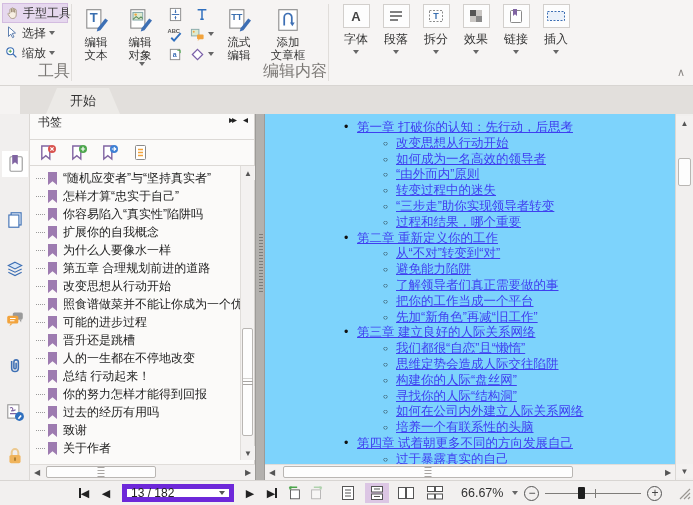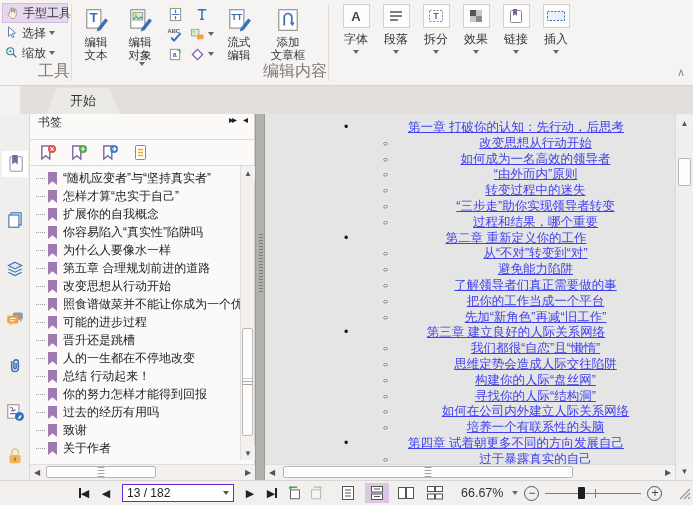--- a/index.html
+++ b/index.html
@@ -67,21 +67,21 @@
   .phscroll .lf { position:absolute; left:0; top:0; width:14px; height:15px; }
   .phscroll .rt { position:absolute; right:0; top:0; width:14px; height:15px; }
   .phscroll .sb-thumb { top:1px; height:12px; left:16px; width:110px; }
   .grip-v { position:absolute; left:50%; top:50%; transform:translate(-50%,-50%); width:7px; height:10px;
             background:repeating-linear-gradient(to bottom,#a8a5a2 0 1px,transparent 1px 3px); }
 
   .splitter { width:10px; height:100%; background:#b3b1ae; border-left:1px solid #9d9b98; border-right:1px solid #9d9b98; position:relative; flex:0 0 auto; cursor:col-resize; }
   .splitter .sgrip { position:absolute; top:120px; left:3px; width:4px; height:60px;
             background:repeating-linear-gradient(to bottom,#7e7c79 0 1px,transparent 1px 3px); }
 
-  .content { position:relative; flex:1; height:100%; background:#e5e5e5; overflow:hidden;text-align:center; }
+  .content { position:relative; flex:1; height:100%; background:#7dd3fc; overflow:hidden; }
   .toc { position:absolute; top:6px; left:0; width:100%; }
   .toc-row { height:15.8px; line-height:15.8px; white-space:nowrap; position:relative; font-size:12.5px; }
   .toc-row a { color:#3f3ff0; text-decoration:underline; cursor:pointer; }
   .l1 { padding-left:92px; }
   .l1::before { content:"•"; position:absolute; left:79px; color:#111; }
   .l2 { padding-left:131px; }
   .l2::before { content:"○"; position:absolute; left:118px; color:#111; font-size:8px; }
   .chscroll { position:absolute; bottom:0; left:0; right:0; height:16px; background:#f3f1f0; border-top:1px solid #e0ddda; }
   .chscroll .lf { position:absolute; left:0; top:0; width:14px; height:15px; }
   .chscroll .rt { position:absolute; right:0; top:0; width:14px; height:15px; }
@@ -90,21 +90,21 @@
   .cvscroll { position:relative; width:18px; height:100%; background:#f1efee; border-left:1px solid #dbd8d5; flex:0 0 auto; }
   .cvscroll .up { position:absolute; top:2px; left:0; width:17px; height:14px; }
   .cvscroll .dn { position:absolute; bottom:2px; left:0; width:17px; height:14px; }
   .cvscroll .sb-thumb { left:2px; width:13px; top:44px; height:28px; }
 
   
   .statusbar { position:absolute; bottom:0; left:0; width:693px; height:25px; background:#f2f0ef; border-top:1px solid #d8d5d2; display:flex; align-items:center; }
   .nav { display:flex; align-items:center; gap:2px; margin-left:74px; }
   .navbtn { width:20px; height:18px; display:flex; align-items:center; justify-content:center; color:#222; font-size:11px; cursor:pointer; }
   .navbtn .bar { width:2px; height:10px; background:#222; }
-  .pagebox { width:112px; height:18px; background:#fff; border:1px solid #6d28d9; display:flex; align-items:center; padding:0 4px; margin:0 4px; }
+  .pagebox { width:112px; height:18px; background:#fff; border:5px solid #6d28d9; display:flex; align-items:center; padding:0 4px; margin:0 4px; }
   .pagebox .pval { flex:1; font-size:12px; color:#222; }
   .pagebox .caret { border-top-color:#555; margin:0; }
   .viewbtns { display:flex; align-items:center; gap:5px; margin-left:10px; }
   .vbtn { width:24px; height:20px; display:flex; align-items:center; justify-content:center; cursor:pointer; }
   .vbtn.active { background:#dcc6e4; }
   .zoomctl { display:flex; align-items:center; margin-left:14px; gap:6px; }
   .zoomtext { font-size:12.5px; color:#333; cursor:pointer; }
   .zcirc { width:15px; height:15px; border:1px solid #555; border-radius:50%; display:flex; align-items:center; justify-content:center; font-size:12px; line-height:1; color:#444; cursor:pointer; }
   .slider { position:relative; width:96px; height:16px; cursor:pointer; }
   .slider .track { position:absolute; top:8px; left:0; width:100%; height:1px; background:#7e7c79; }
@@ -388,28 +388,28 @@
             <svg width="13" height="15" viewBox="0 0 13 15">
               <path d="M2 1h9v13L6.5 10.3 2 14z" fill="#9d7bb0"></path>
             </svg>
             <span class="bm-label">怎样才算“忠实于自己”</span>
           </div>
           <div class="bm-row">
             <span class="bm-tree"></span>
             <svg width="13" height="15" viewBox="0 0 13 15">
               <path d="M2 1h9v13L6.5 10.3 2 14z" fill="#9d7bb0"></path>
             </svg>
+            <span class="bm-label">你容易陷入“真实性”陷阱吗</span>
+          </div>
+          <div class="bm-row">
+            <span class="bm-tree"></span>
+            <svg width="13" height="15" viewBox="0 0 13 15">
+              <path d="M2 1h9v13L6.5 10.3 2 14z" fill="#9d7bb0"></path>
+            </svg>
             <span class="bm-label">扩展你的自我概念</span>
-          </div>
-          <div class="bm-row">
-            <span class="bm-tree"></span>
-            <svg width="13" height="15" viewBox="0 0 13 15">
-              <path d="M2 1h9v13L6.5 10.3 2 14z" fill="#9d7bb0"></path>
-            </svg>
-            <span class="bm-label">你容易陷入“真实性”陷阱吗</span>
           </div>
           <div class="bm-row">
             <span class="bm-tree"></span>
             <svg width="13" height="15" viewBox="0 0 13 15">
               <path d="M2 1h9v13L6.5 10.3 2 14z" fill="#9d7bb0"></path>
             </svg>
             <span class="bm-label">为什么人要像水一样</span>
           </div>
           <div class="bm-row">
             <span class="bm-tree"></span>

